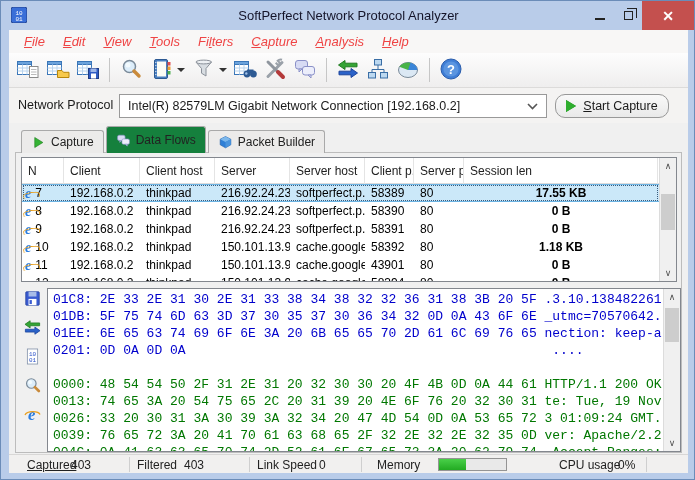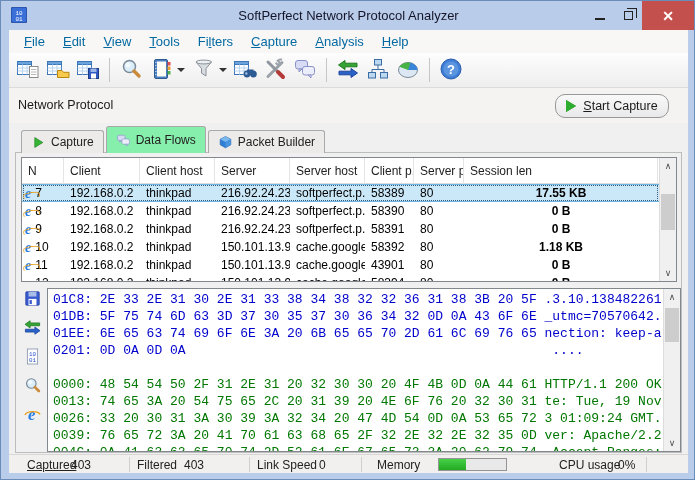--- a/index.html
+++ b/index.html
@@ -18,39 +18,39 @@
   .btn-min { left:585px; width:28px; }
   .btn-max { left:613px; width:28px; }
   .btn-close { left:641px; width:52px; background:#c4504e; }
   .min-glyph { width:10px; height:2px; background:#222; margin-top:6px; }
   .max-glyph { position:relative; width:9px; height:9px; border:1px solid #222; background:transparent; }
   .max-glyph:before { content:""; position:absolute; left:2px; top:-4px; width:9px; height:9px; border:1px solid #222; border-bottom:none; border-left:none; }
   .close-glyph { color:#fff; font-size:14px; font-weight:bold; line-height:1; }
   
   .client-bg { position:absolute; left:8px; top:29px; width:679px; height:443px; background:#f0f0f0; }
   .menubar { position:absolute; left:8px; top:29px; width:679px; height:23px; background:#f8f7f6; display:flex; align-items:center; padding-left:6px; }
-  .menu-item { padding:3px 9px; font-size:13px; color:#0369a1; }
+  .menu-item { padding:3px 9px; font-size:13px; color:#ef4444;font-style:italic; }
   .menu-item u { text-decoration:underline; }
   .toolbar { position:absolute; left:8px; top:52px; width:679px; height:35px; background:linear-gradient(#fdfdfd,#efeeee); border-bottom:1px solid #dcdbda; display:flex; align-items:center; padding-left:4px; }
   .tb-btn { width:30px; height:28px; display:flex; align-items:center; justify-content:center; border-radius:2px; }
   .tb-btn.wide { width:42px; }
   .tb-arrow { width:0; height:0; border-left:4px solid transparent; border-right:4px solid transparent; border-top:4px solid #333; margin-left:3px; }
   .tb-sep { width:1px; height:24px; background:#c6c6c6; margin:0 6px; }
   
   .ifacebar { position:absolute; left:8px; top:87px; width:679px; height:35px; background:#f4f3f2; }
   .iface-label { position:absolute; left:9px; top:10px; font-size:12.5px; }
   .combo { position:absolute; left:110px; top:6px; width:428px; height:24px; background:#fff; border:1px solid #999; display:flex; align-items:center; padding:0 8px; }
   .combo-text { flex:1; font-size:12.5px; white-space:nowrap; overflow:hidden; }
   .start-btn { position:absolute; left:546px; top:6px; width:114px; height:24px; background:linear-gradient(#f9f9f9,#e9e9e9); border:1px solid #989898; border-radius:10px; display:flex; align-items:center; justify-content:center; gap:7px; font-size:12.5px; }
   .start-btn u { text-decoration:underline; }
   .play-tri { width:0; height:0; border-top:6px solid transparent; border-bottom:6px solid transparent; border-left:10px solid #2eae2e; filter:drop-shadow(0 0 0.5px #1c7e1c); }
   
   .tabs { position:absolute; left:20px; top:126px; height:26px; display:flex; align-items:flex-end; z-index:3; }
   .tab { height:23px; display:flex; align-items:center; gap:5px; padding:0 9px; background:#eceBea; background:#ecebea; border:1px solid #a9a9a9; border-bottom:none; border-radius:3px 3px 0 0; margin-right:2px; font-size:12px; color:#222; position:relative; }
-  .tab.active { height:27px; background:#86efac; z-index:4; }
+  .tab.active { height:27px; background:#15803d; z-index:4; }
   .tab-icon { display:flex; }
   
   .tabpage { position:absolute; left:14px; top:151px; width:667px; height:301px; border:1px solid #bcbcbc; background:#f0f0f0; z-index:2; }
   
   .tablepanel { position:absolute; left:20px; top:156px; width:656px; height:125px; border:1px solid #83878e; background:#fff; overflow:hidden; z-index:5; }
   .thead { position:absolute; left:0; top:0; right:17px; height:26px; background:#fff; border-bottom:1px solid #dcdcdc; display:flex; }
   .th { height:26px; display:flex; align-items:center; padding-left:6px; border-right:1px solid #e4e4e4; font-size:12px; color:#222; white-space:nowrap; overflow:hidden; }
   .rows { position:absolute; left:0; top:26px; right:17px; bottom:0; overflow:hidden; }
   .row { height:18px; display:flex; align-items:center; }
   .row.selected { background:#cbe8f9; border-top:1px solid #6cb4e4; border-bottom:1px solid #6cb4e4; outline:1px dotted #3a5a7a; outline-offset:-2px; }
@@ -223,20 +223,26 @@
         <span><svg width="24" height="24" viewBox="0 0 24 24">
             <circle cx="12" cy="12" r="10" fill="#3f7ed6" stroke="#2a5cab"></circle>
             <circle cx="12" cy="12" r="7.6" fill="#5b95e0"></circle>
             <text x="12" y="16.8" text-anchor="middle" font-size="13" font-weight="bold" fill="#fff" font-family="Liberation Sans,sans-serif">?</text>
           </svg></span>
       </div>
     </div>
 
   <div class="ifacebar">
     <span class="iface-label">Network Protocol</span>
+    <div class="combo">
+      <span class="combo-text">Intel(R) 82579LM Gigabit Network Connection [192.168.0.2]</span>
+      <svg width="11" height="7" viewBox="0 0 11 7">
+          <path d="M1 1l4.5 4.5L10 1" stroke="#555" stroke-width="1.6" fill="none"></path>
+        </svg>
+    </div>
     <div class="start-btn">
       <span class="play-tri"></span>
       <span id="startlabel"><u>S</u>tart Capture</span>
     </div>
   </div>
 
   <div class="tabs" id="tabs">
       <div class="tab">
         <span class="tab-icon">
           <svg width="15" height="15" viewBox="0 0 24 24">

